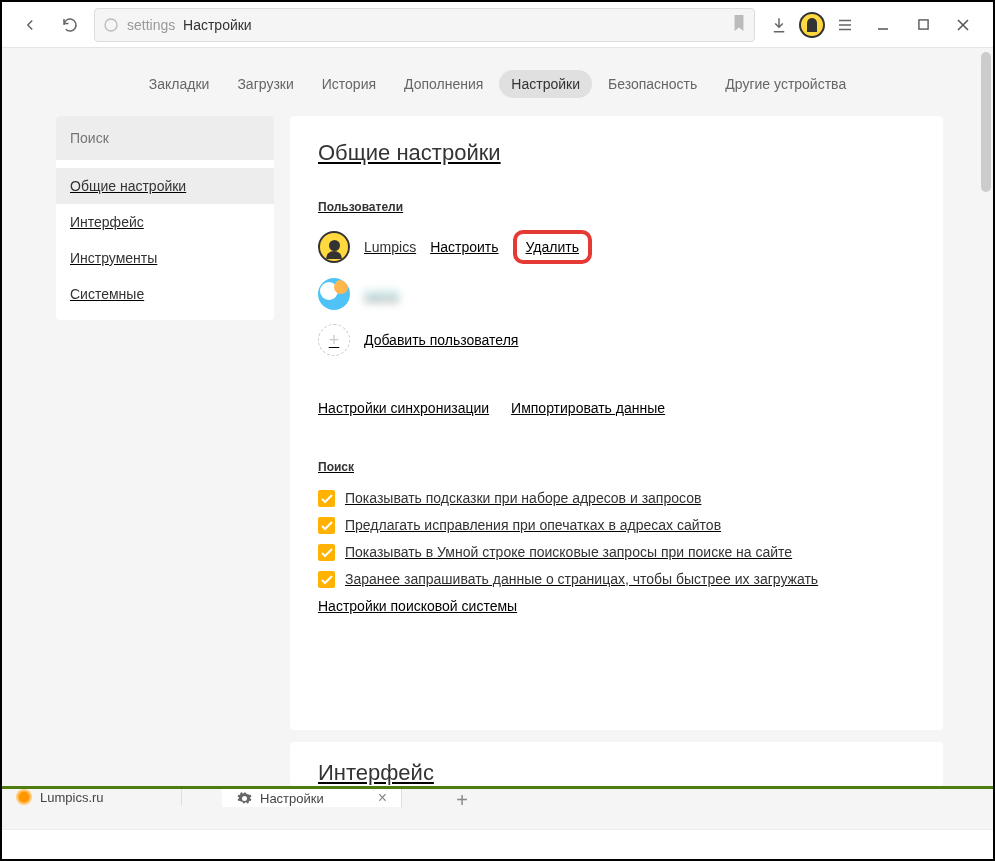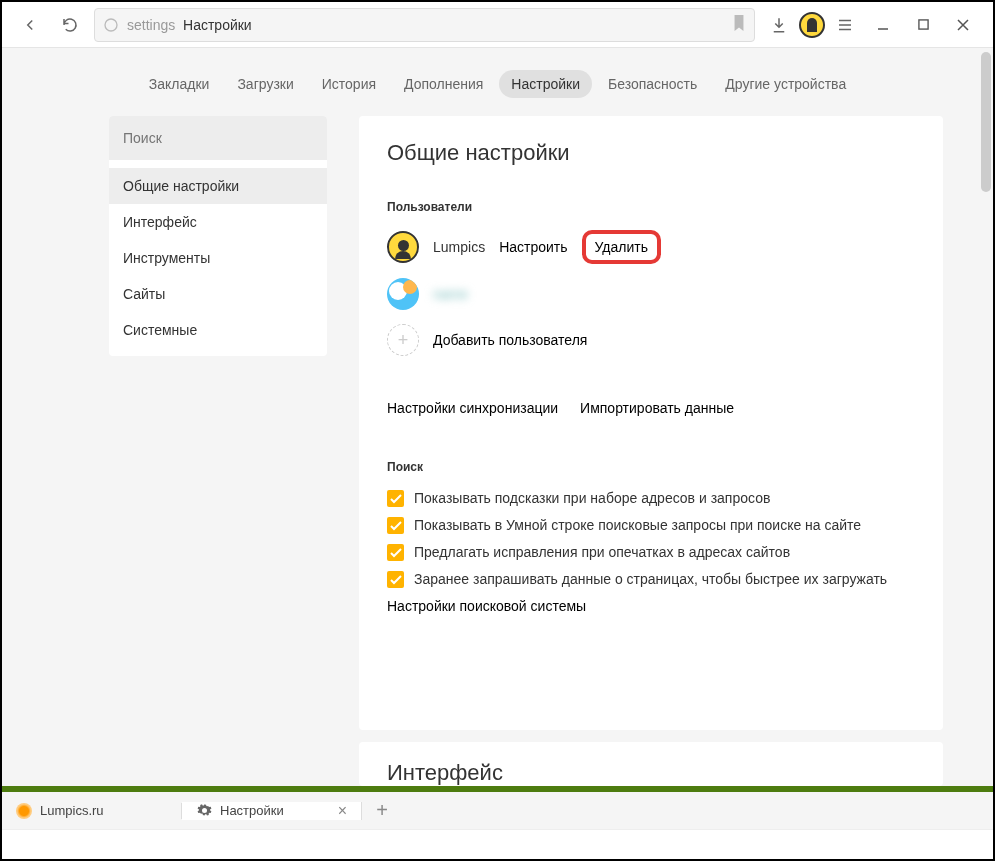--- a/index.html
+++ b/index.html
@@ -22,21 +22,21 @@
 
 .content-wrap { height: 738px; background: #f5f5f5; display: flex; flex-direction: column; position: relative; }
 .scrollbar { position: absolute; right: 2px; top: 4px; width: 10px; height: 140px; background: #ccc; border-radius: 5px; }
 
 
 .nav-tabs { display: flex; justify-content: center; gap: 4px; padding: 22px 0 18px; }
 .nav-tab { padding: 6px 12px; color: #666; cursor: pointer; font-size: 14px; border-radius: 14px; }
 .nav-tab.active { background: #e0e0e0; color: #333; }
 
 
-.main { display: flex; gap: 32px; padding: 0 50px 0 107px; flex: 1; overflow: hidden; }
+.main { display: flex; gap: 16px; padding: 0 50px 0 54px; flex: 1; overflow: hidden; text-decoration: underline; }
 .sidebar { width: 218px; background: #fff; border-radius: 4px; overflow: hidden; align-self: flex-start; }
 .search-box { padding: 0; }
 .search-input { width: 100%; border: none; background: #ededed; padding: 14px 14px; font-size: 14px; color: #999; outline: none; }
 .side-items { padding: 8px 0; }
 .side-item { padding: 10px 14px; cursor: pointer; color: #333; font-size: 14px; }
 .side-item.active { background: #ededed; }
 
 .panel { flex: 1; background: #fff; border-radius: 4px; padding: 24px 28px; overflow: hidden; }
 .panel h1 { font-size: 22px; font-weight: 400; color: #333; margin-bottom: 34px; }
 .section-title { font-size: 12px; font-weight: 700; color: #333; margin-bottom: 16px; }
@@ -61,21 +61,21 @@
 
 .check-row { display: flex; gap: 10px; margin-bottom: 10px; }
 .checkbox { width: 17px; height: 17px; background: #ffb300; border-radius: 2px; display: flex; align-items: center; justify-content: center; flex-shrink: 0; }
 .checkbox svg { width: 12px; height: 10px; }
 .check-label { color: #333; font-size: 14px; }
 
 .next-section { background: #fff; border-radius: 4px; padding: 18px 28px 0; margin-top: 12px; }
 .next-section h1 { font-size: 22px; font-weight: 400; color: #333; }
 
 
-.tabs-bar { height: 43px; background: #f5f5f5; border-top: 6px solid #4d7c0f; display: flex; align-items: center; }
+.tabs-bar { height: 43px; background: #f5f5f5; border-top: 3px solid #4d7c0f; display: flex; align-items: flex-start; gap: 40px; }
 .tab { display: flex; align-items: center; gap: 8px; padding: 0 14px; min-width: 180px; border-right: 1px solid #ddd; cursor: pointer; position: relative; font-size: 13px; color: #444; }
 .tab.active { background: #fff; }
 .tab-close { margin-left: auto; color: #888; cursor: pointer; font-size: 16px; }
 .tab-icon { width: 16px; height: 16px; display: flex; align-items: center; justify-content: center; }
 .tab-icon.orange { background: radial-gradient(circle, #ff9800 40%, #ffcc80 60%); border-radius: 50%; }
 .new-tab { width: 40px; display: flex; align-items: center; justify-content: center; color: #888; font-size: 20px; cursor: pointer; }
 
 
 .status-bar { height: 22px; background: #fff; border-top: 1px solid #eee; }
 </style>
@@ -155,21 +155,20 @@
 
   <div class="main">
     <div class="sidebar">
       <div class="search-box">
         <input class="search-input" placeholder="Поиск" style="">
       </div>
       <div class="side-items">
         <div class="side-item active">Общие настройки</div>
         <div class="side-item">Интерфейс</div>
         <div class="side-item">Инструменты</div>
-        <div class="side-item">Сайты</div>
         <div class="side-item">Системные</div>
       </div>
     </div>
 
     <div style="flex:1; display:flex; flex-direction:column; overflow:hidden;">
     <div class="panel">
       <h1>Общие настройки</h1>
 
       <div class="section">
         <div class="section-title">Пользователи</div>
@@ -209,29 +208,29 @@
                 </svg>
               </div>
           <span class="check-label">Показывать подсказки при наборе адресов и запросов</span>
         </div>
         <div class="check-row">
           <div class="checkbox">
                 <svg viewBox="0 0 12 10" fill="none" stroke="#fff" stroke-width="2">
                   <path d="M1 5l3 3 7-7"></path>
                 </svg>
               </div>
+          <span class="check-label">Предлагать исправления при опечатках в адресах сайтов</span>
+        </div>
+        <div class="check-row">
+          <div class="checkbox">
+                <svg viewBox="0 0 12 10" fill="none" stroke="#fff" stroke-width="2">
+                  <path d="M1 5l3 3 7-7"></path>
+                </svg>
+              </div>
           <span class="check-label">Показывать в Умной строке поисковые запросы при поиске на сайте</span>
-        </div>
-        <div class="check-row">
-          <div class="checkbox">
-                <svg viewBox="0 0 12 10" fill="none" stroke="#fff" stroke-width="2">
-                  <path d="M1 5l3 3 7-7"></path>
-                </svg>
-              </div>
-          <span class="check-label">Предлагать исправления при опечатках в адресах сайтов</span>
         </div>
         <div class="check-row">
           <div class="checkbox">
                 <svg viewBox="0 0 12 10" fill="none" stroke="#fff" stroke-width="2">
                   <path d="M1 5l3 3 7-7"></path>
                 </svg>
               </div>
           <span class="check-label">Заранее запрашивать данные о страницах, чтобы быстрее их загружать</span>
         </div>
         <div style="margin-top:10px;">

